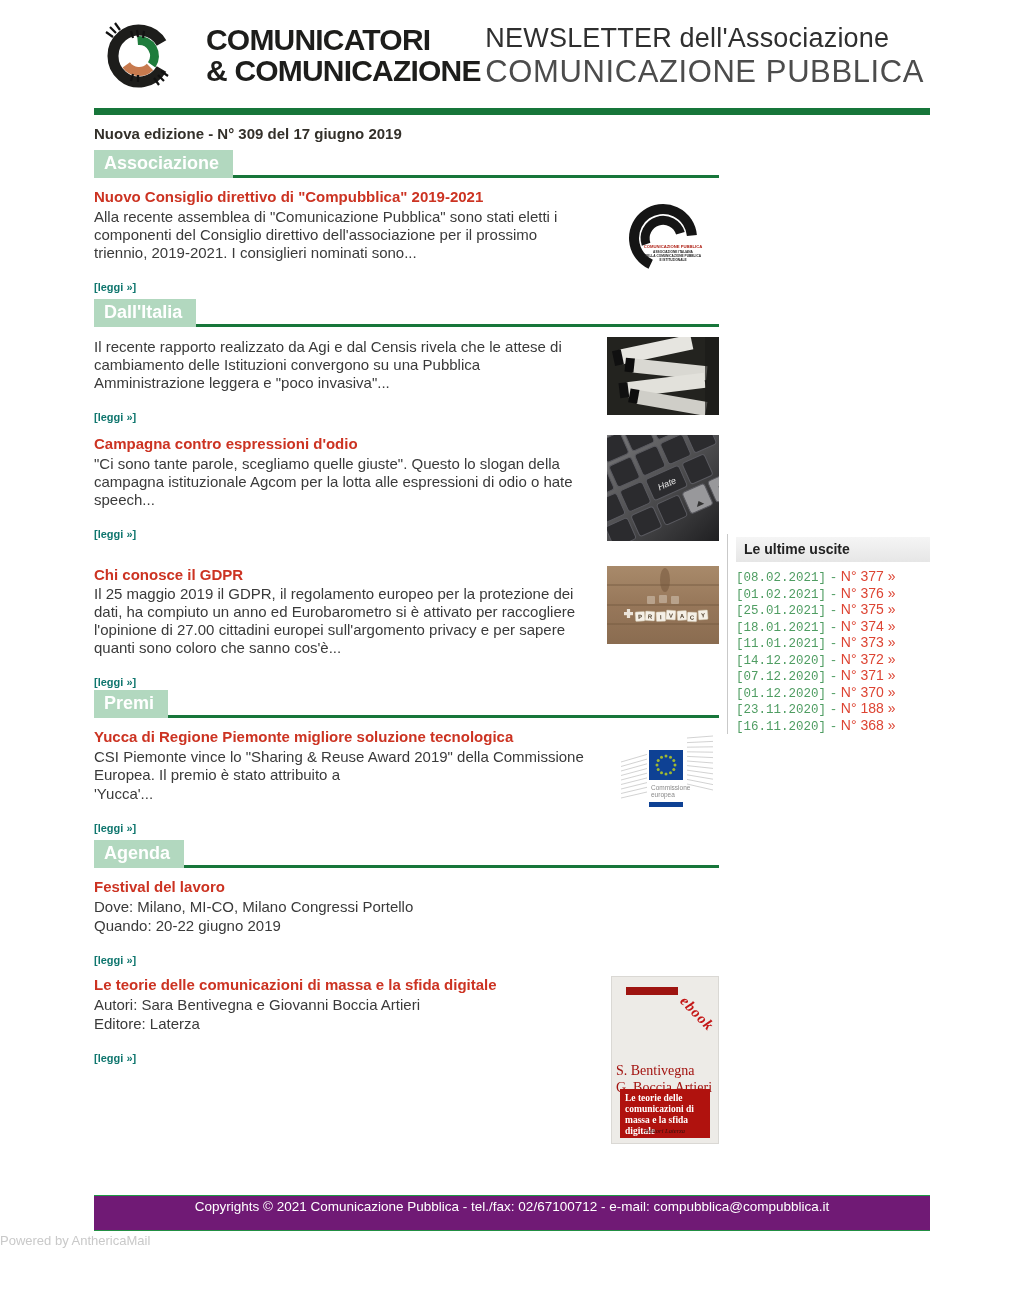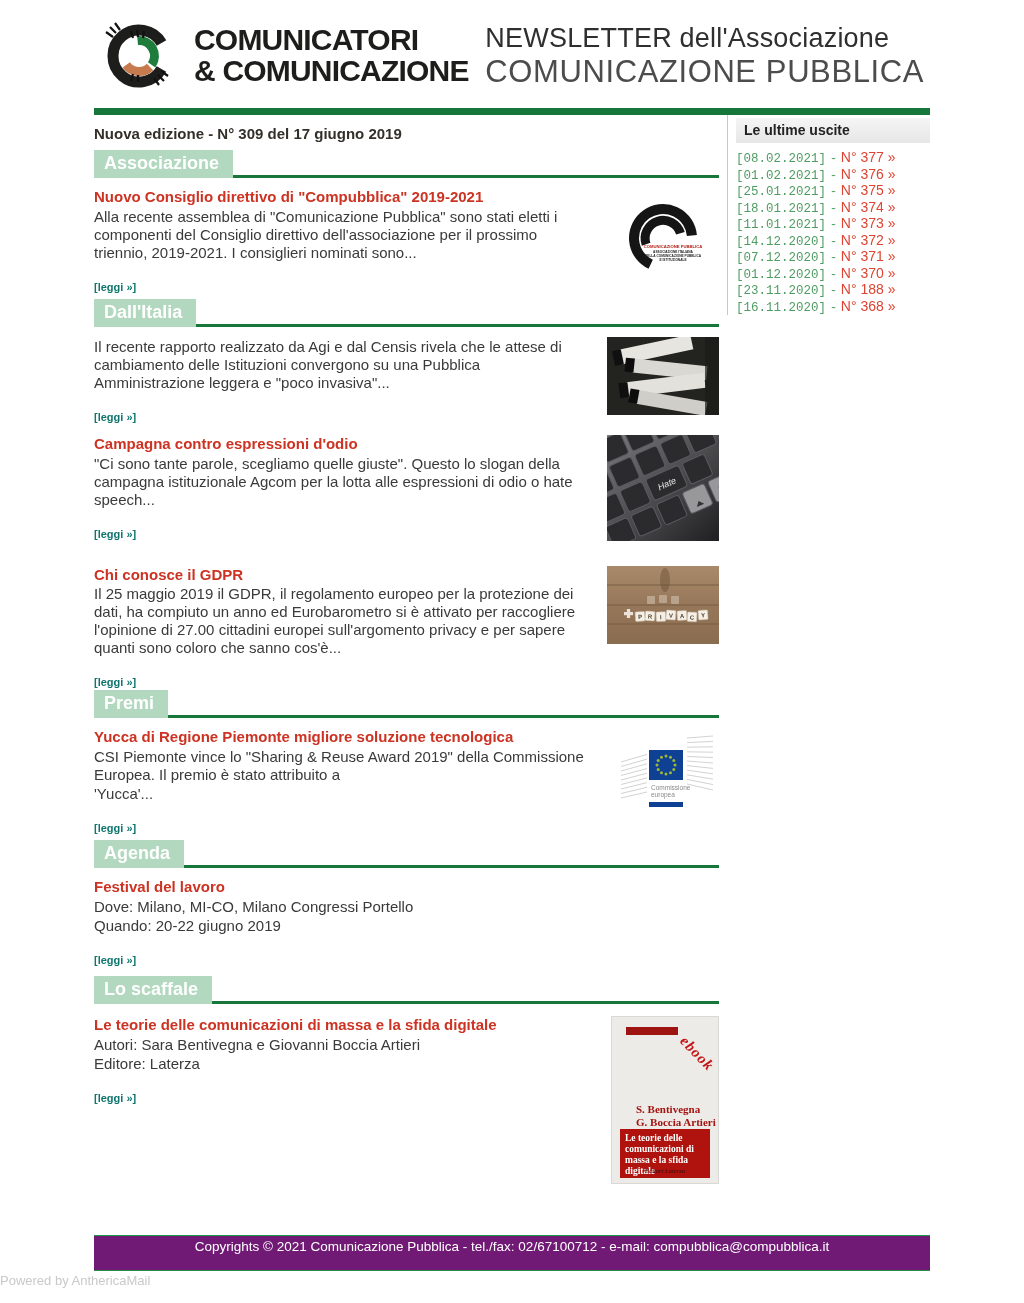--- a/index.html
+++ b/index.html
@@ -6,29 +6,29 @@
   html,body { background:#ffffff; }
   body {
     width:1024px; height:1303px; overflow:hidden;
     font-family:"Liberation Sans", sans-serif;
     color:#3a3a3a;
   }
   .page { padding:0 94px; }
 
   
   .header { display:flex; justify-content:space-between; align-items:center; padding:17px 2px 13px 6px; }
-  .brand { display:flex; align-items:center; gap:16px; }
+  .brand { display:flex; align-items:center; gap:28px; }
   .brand-text { font-weight:800; font-size:30px; line-height:1.02; color:#1d1d1b; letter-spacing:-0.8px; }
   .nl-text { text-align:left; padding-right:4px; }
   .nl-line1 { font-size:27px; color:#2f2f2f; font-weight:400; letter-spacing:0.2px; }
   .nl-line2 { font-size:31px; color:#4c4c4c; font-weight:300; letter-spacing:0.6px; }
 
   
   .topbar { height:7px; background:#17763a; }
-  .cols { display:flex; align-items:flex-start; }
+  .cols { display:flex; align-items:center; }
   .main { width:625px; }
   .sidebar { width:203px; margin-left:8px; border-left:1px solid #c9c9c9; padding:3px 0 0 8px; min-height:200px; }
 
   .edition { margin:10px 0 8px; font-weight:bold; font-size:15px; color:#33302a; }
 
   .sec { display:flex; align-items:flex-end; margin:0 0 10px; }
   .sec-label { background:#b2d8bf; color:#ffffff; font-size:18px; font-weight:bold; padding:3px 14px 4px 10px; }
   .sec-line { flex:1; border-bottom:3px solid #17763a; }
   .sec.mb12 { margin-bottom:12px; }
 
@@ -51,21 +51,21 @@
 
   
   .pre-footer-gap { height:41px; }
   .footer { margin:0 94px; background:#701a75; border-top:1px solid #1f9a44; border-bottom:1px solid #228f43; color:#ffffff; text-align:center; font-size:13.5px; padding:3px 0 16px; }
   .powered { color:#c9c9c9; font-size:13px; padding-top:2px; }
 
   
   .book { width:108px; height:168px; background:#edebe7; border:1px solid #dad8d4; position:relative; font-family:"Liberation Serif", serif; }
   .book-band { position:absolute; top:10px; left:14px; width:52px; height:8px; background:#9e1410; }
   .book-ebook { position:absolute; top:28px; right:0px; transform:rotate(46deg); color:#c41717; font-style:italic; font-weight:bold; font-size:15px; letter-spacing:1px; }
-  .book-authors { position:absolute; top:86px; left:24px; color:#a31310; font-weight:bold; font-size:11px; line-height:1.2; }
+  .book-authors { position:absolute; top:86px; left:4px; color:#a31310; font-weight:normal; font-size:14px; line-height:1.2; }
   .book-red { position:absolute; left:8px; right:8px; top:112px; bottom:5px; background:#b0120e; color:#ffffff; padding:4px 5px 0; font-weight:bold; font-size:9.5px; line-height:1.18; }
   .book-pub { position:absolute; bottom:3px; left:0; right:0; text-align:center; color:#35100b; font-size:6.5px; font-style:italic; font-weight:normal; }
 </style>
 </head>
 <body>
 
 <div class="page">
 
   <div class="header">
     <div class="brand">
@@ -308,24 +308,20 @@
 
       <div class="art mb8">
         <div class="art-text">
           <a href="#" class="art-title">Festival del lavoro</a>
           <div class="art-body">Dove: Milano, MI-CO, Milano Congressi Portello</div>
           <div class="art-body">Quando: 20-22 giugno 2019</div>
           <div class="leggi-row"><a href="#" class="leggi">[leggi »]</a></div>
         </div>
       </div>
 
-      <div class="sec mb12">
-        <span class="sec-label">Lo scaffale</span>
-        <span class="sec-line"></span>
-      </div>
 
       <div class="art">
         <div class="art-text">
           <a href="#" class="art-title">Le teorie delle comunicazioni di massa e la sfida digitale</a>
           <div class="art-body">Autori: Sara Bentivegna e Giovanni Boccia Artieri</div>
           <div class="art-body">Editore: Laterza</div>
           <div class="leggi-row"><a href="#" class="leggi">[leggi »]</a></div>
         </div>
         <div class="art-img book">
           <div class="book-band"></div>

